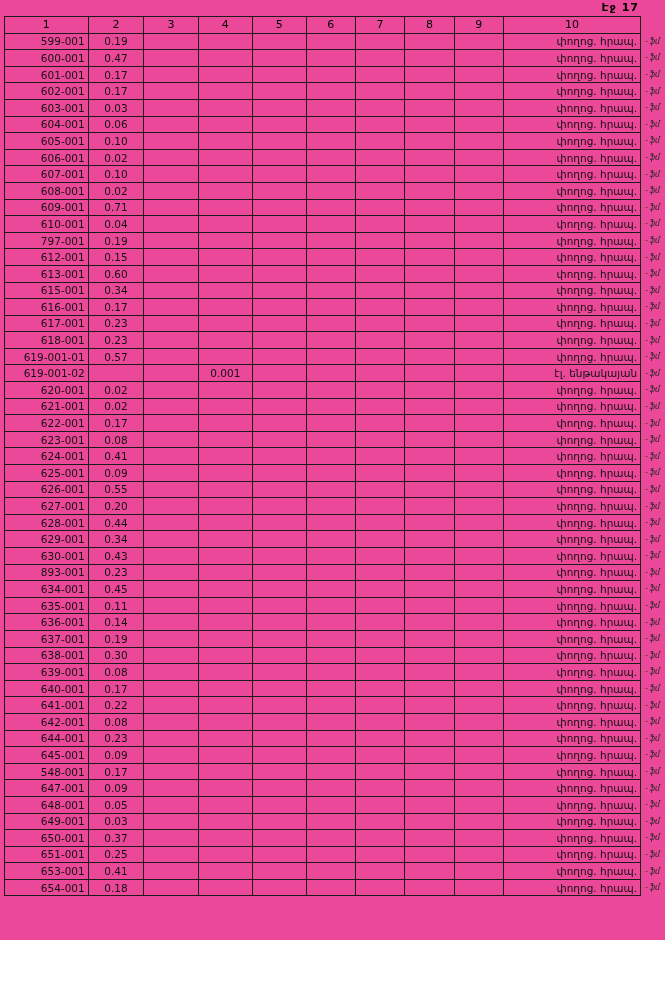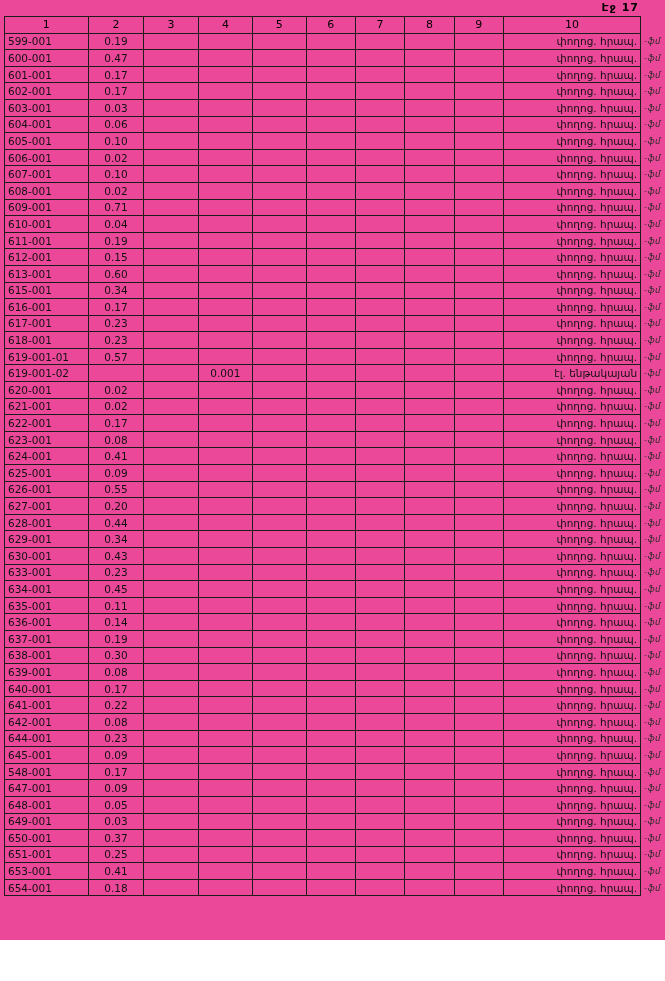--- a/index.html
+++ b/index.html
@@ -41,32 +41,33 @@
     overflow: hidden;
     white-space: nowrap;
     font-weight: normal;
     vertical-align: middle;
   }
   table.doc-table th {
     text-align: center;
     font-size: 11px;
     color: #000;
   }
-  td.c1 { text-align: left; margin-left: 42px; }
+  td.c1 { text-align: right; margin-left: 42px; }
   td.c2 { text-align: center; }
   td.c4 { text-align: center; }
   td.c10 { text-align: right; }
   td.mark, th.mark {
     border: none !important;
     text-align: left;
     padding-left: 5px;
     font-size: 8.5px;
     color: #2a2a2a;
     font-style: italic;
     letter-spacing: 0.5px;
+    font-family: Liberation Mono, monospace;
   }
   
   col.w1  { width: 84px; }
   col.w2  { width: 56px; }
   col.w3  { width: 55px; }
   col.w4  { width: 55px; }
   col.w5  { width: 54px; }
   col.w6  { width: 50px; }
   col.w7  { width: 50px; }
   col.w8  { width: 50px; }
@@ -261,21 +262,21 @@
           <td class="c4"></td>
           <td class="c5"></td>
           <td class="c6"></td>
           <td class="c7"></td>
           <td class="c8"></td>
           <td class="c9"></td>
           <td class="c10">փողոց. հրապ.</td>
           <td class="mark">-ֆմ</td>
         </tr>
         <tr>
-          <td class="c1">611-001</td>
+          <td class="c1">797-001</td>
           <td class="c2">0.19</td>
           <td class="c3"></td>
           <td class="c4"></td>
           <td class="c5"></td>
           <td class="c6"></td>
           <td class="c7"></td>
           <td class="c8"></td>
           <td class="c9"></td>
           <td class="c10">փողոց. հրապ.</td>
           <td class="mark">-ֆմ</td>
@@ -521,21 +522,21 @@
           <td class="c4"></td>
           <td class="c5"></td>
           <td class="c6"></td>
           <td class="c7"></td>
           <td class="c8"></td>
           <td class="c9"></td>
           <td class="c10">փողոց. հրապ.</td>
           <td class="mark">-ֆմ</td>
         </tr>
         <tr>
-          <td class="c1">633-001</td>
+          <td class="c1">893-001</td>
           <td class="c2">0.23</td>
           <td class="c3"></td>
           <td class="c4"></td>
           <td class="c5"></td>
           <td class="c6"></td>
           <td class="c7"></td>
           <td class="c8"></td>
           <td class="c9"></td>
           <td class="c10">փողոց. հրապ.</td>
           <td class="mark">-ֆմ</td>

